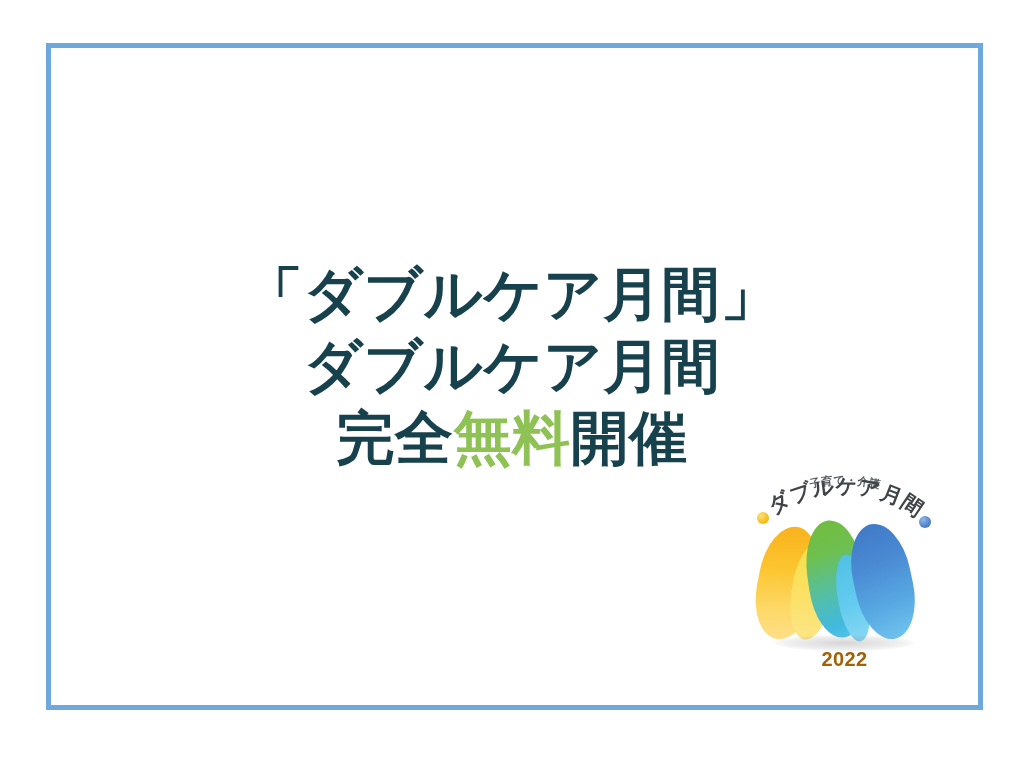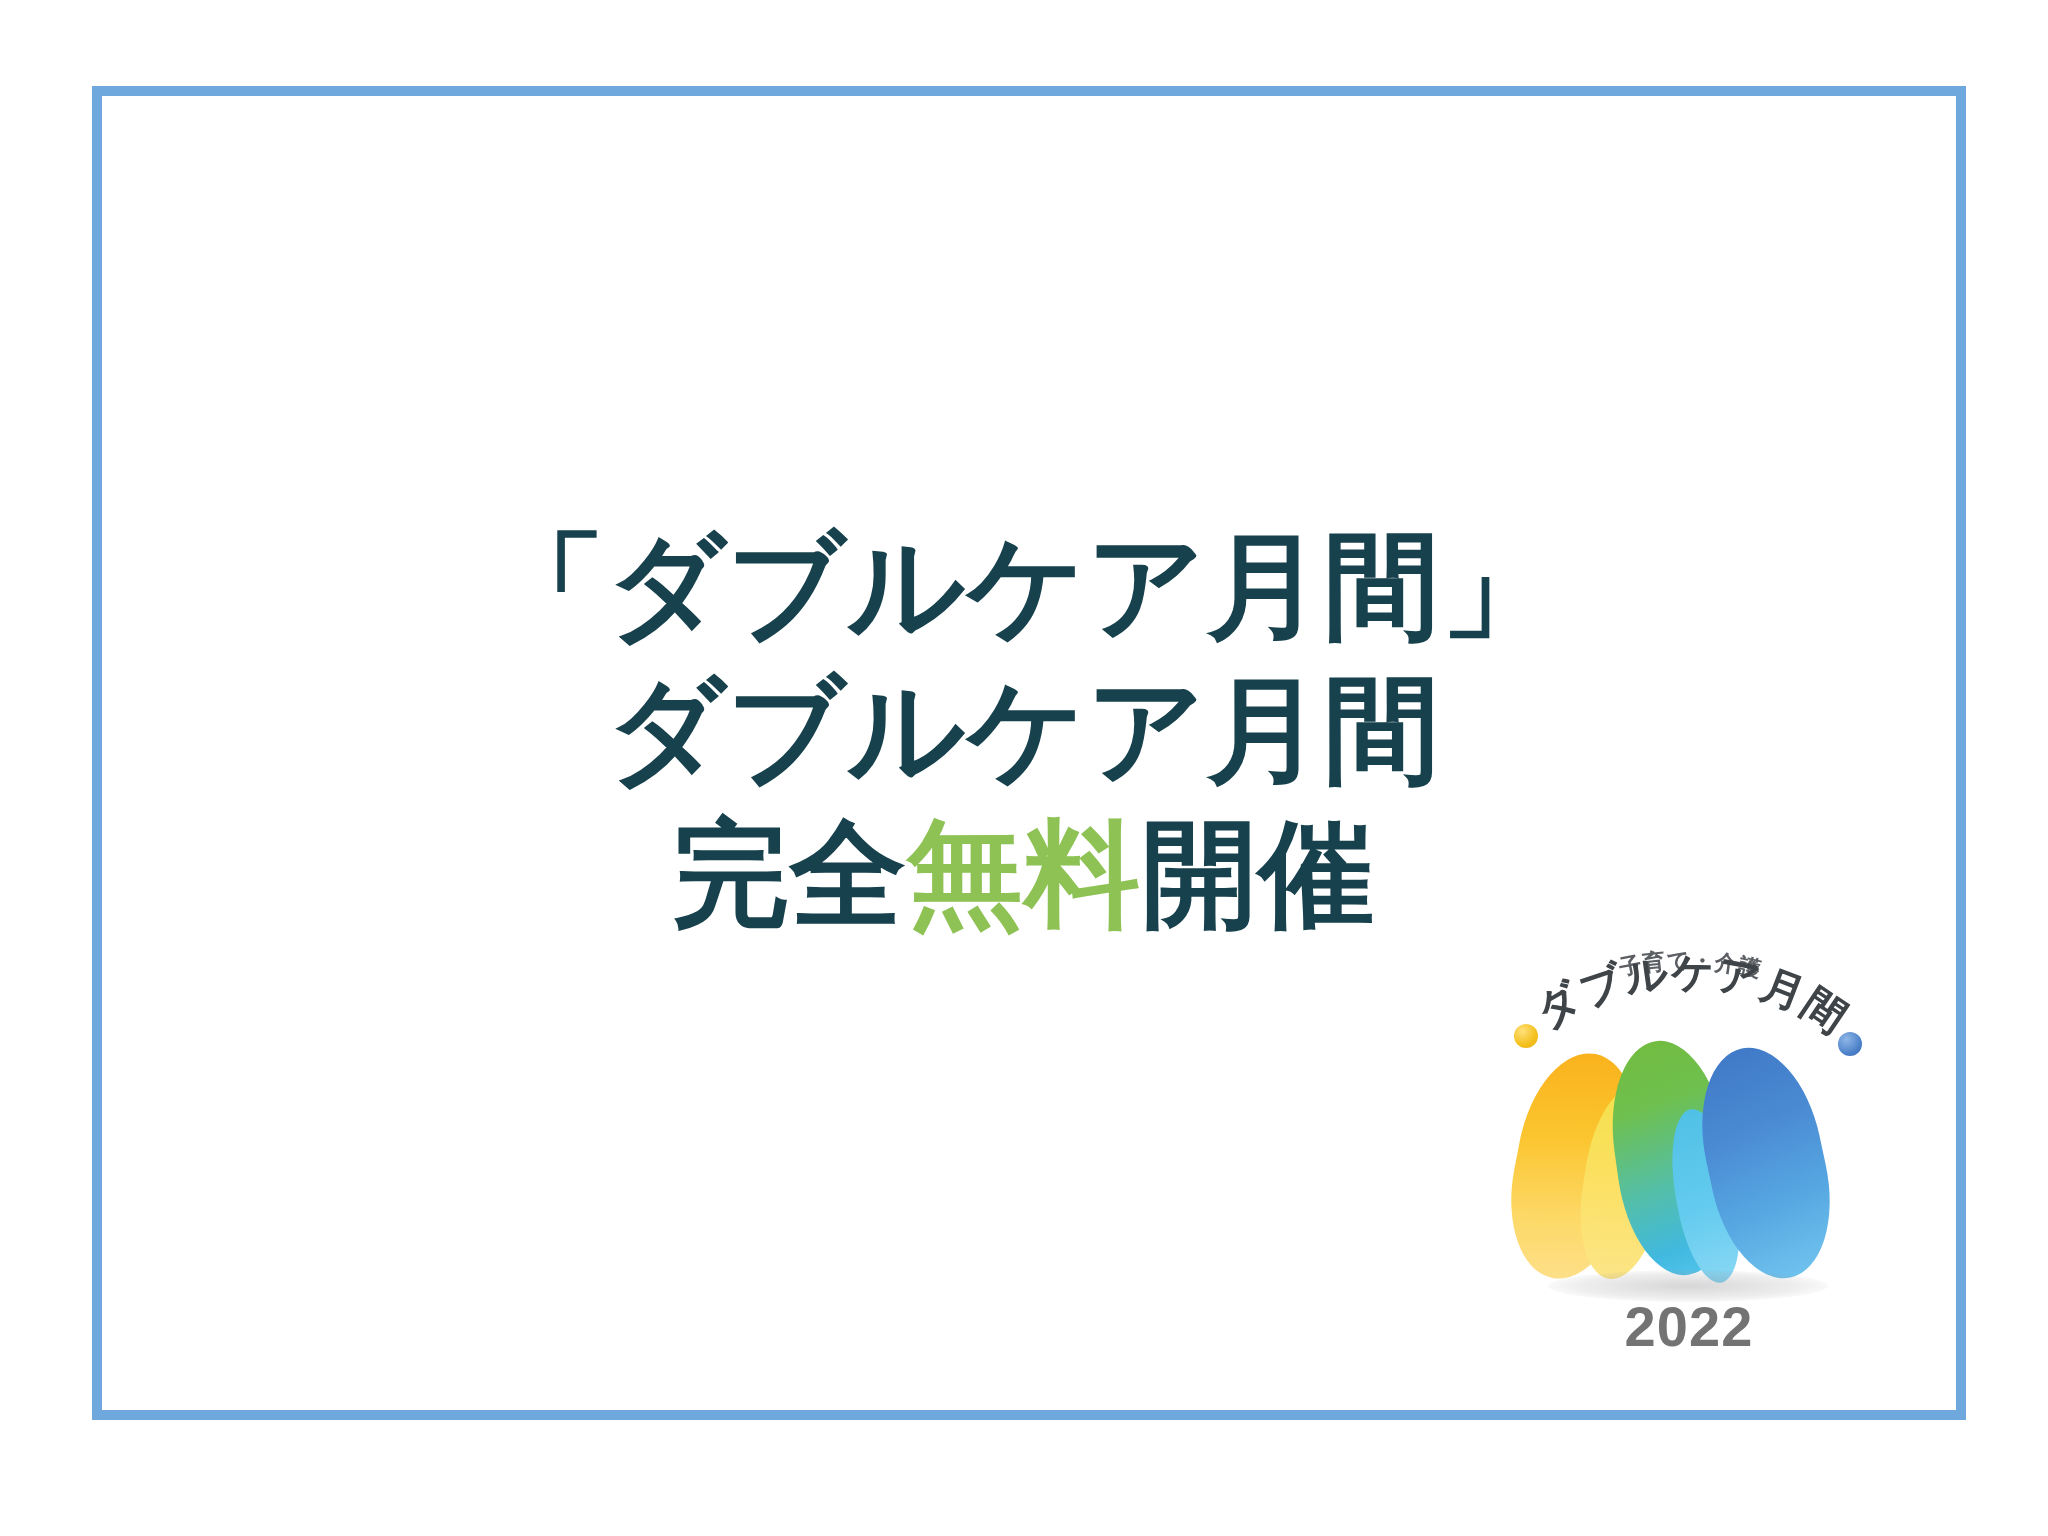--- a/index.html
+++ b/index.html
@@ -162,24 +162,24 @@
     border-radius: 50%;
     background: radial-gradient(ellipse at 50% 50%, rgba(120,120,125,0.30) 0%, rgba(150,150,155,0.16) 55%, rgba(255,255,255,0) 78%);
   }
 
   .logo-year {
     position: absolute;
     left: 0;
     top: 196px;
     width: 205px;
     text-align: center;
-    font-size: 28px;
+    font-size: 20px;
     font-weight: 700;
     letter-spacing: 0.02em;
-    color: #737373;
+    color: #a16207;
   }
 </style>
 </head>
 <body>
 
 <div class="slide">
 
   <div class="frame"></div>
 
   <div class="headline">

